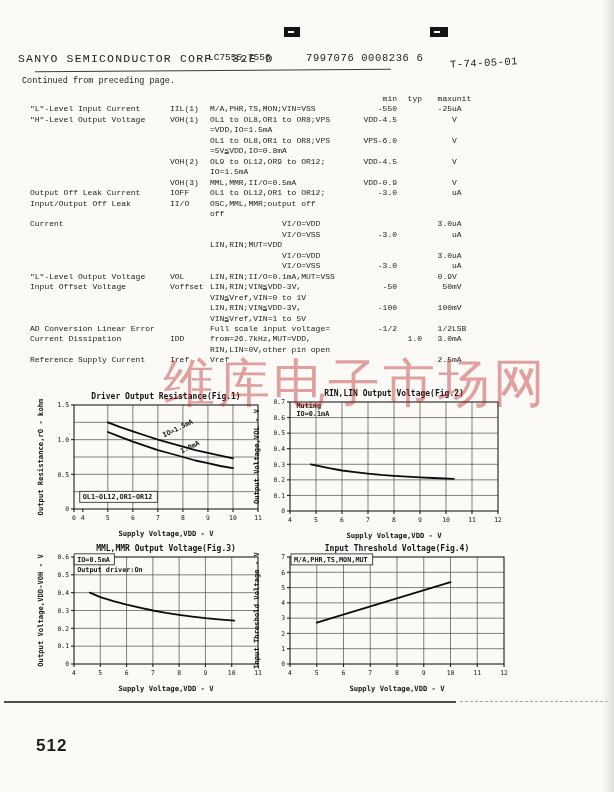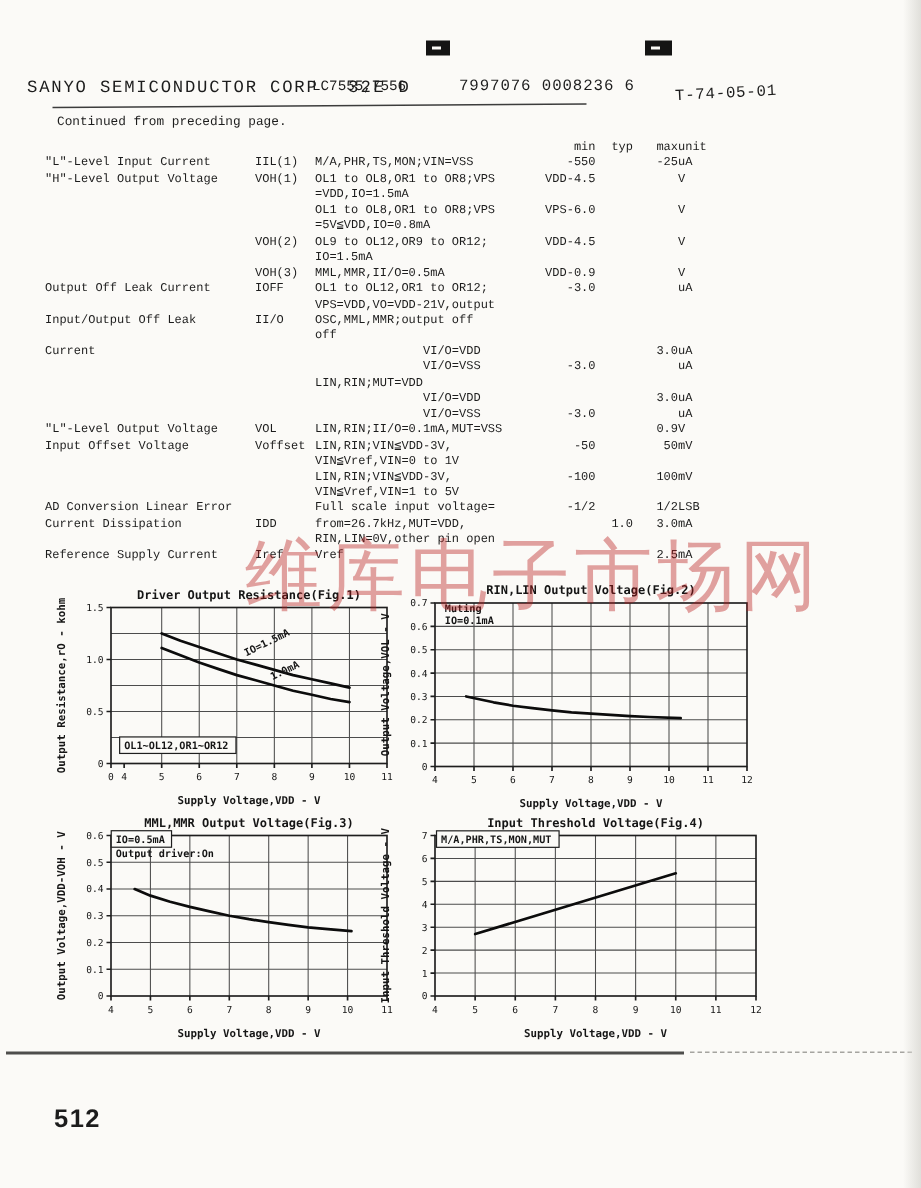--- a/index.html
+++ b/index.html
@@ -9,21 +9,21 @@
   #company{left:18px;top:24px;font-size:11.5px;letter-spacing:1.2px;}
   #typecode{left:232px;top:24px;font-size:11.5px;letter-spacing:1.5px;}
   .black-mark{position:absolute;background:#141414;width:16px;height:10px;}
   .black-mark i{position:absolute;left:4px;top:4px;width:6px;height:2px;background:#fbfaf7;}
   #mark1{left:284px;top:27px;}
   #mark2{left:430px;top:27px;width:18px;}
   #serial{left:306px;top:24px;font-size:10.5px;letter-spacing:0.6px;}
   #partnum{position:absolute;left:208px;top:52px;font-size:9.5px;}
   #rule1{position:absolute;left:35px;top:70px;width:356px;height:1px;background:#3c3c3c;transform:rotate(-0.4deg);}
   #docnum{position:absolute;left:450px;top:57px;font-size:10.5px;letter-spacing:0.5px;transform:rotate(-3deg);}
-  #contnote{position:absolute;left:38px;top:76px;font-size:8.5px;}
+  #contnote{position:absolute;left:22px;top:76px;font-size:8.5px;}
   
   #spec{position:absolute;left:30px;top:94px;font-size:8px;line-height:10.45px;}
   .trow{display:grid;grid-template-columns:140px 40px 140px 47px 25px 30px 34px;white-space:pre;}
   .trow span{overflow:visible;}
   .c-min,.c-typ,.c-max{text-align:right;}
   .c-unit{text-align:left;}
   
   .chart{position:absolute;}
   #c1{left:34px;top:389px;}
   #c2{left:250px;top:386px;}
@@ -72,21 +72,20 @@
       <div class="trow"><span class="c-p"></span><span class="c-s"></span><span class="c-c"></span><span class="c-min">min</span><span class="c-typ">typ</span><span class="c-max">max</span><span class="c-unit">unit</span></div>
       <div class="trow"><span class="c-p">"L"-Level Input Current</span><span class="c-s">IIL(1)</span><span class="c-c">M/A,PHR,TS,MON;VIN=VSS</span><span class="c-min">-550</span><span class="c-typ"></span><span class="c-max">-25</span><span class="c-unit">uA</span></div>
       <div class="trow"><span class="c-p">"H"-Level Output Voltage</span><span class="c-s">VOH(1)</span><span class="c-c">OL1 to OL8,OR1 to OR8;VPS</span><span class="c-min">VDD-4.5</span><span class="c-typ"></span><span class="c-max"></span><span class="c-unit">V</span></div>
       <div class="trow"><span class="c-p"></span><span class="c-s"></span><span class="c-c">=VDD,IO=1.5mA</span><span class="c-min"></span><span class="c-typ"></span><span class="c-max"></span><span class="c-unit"></span></div>
       <div class="trow"><span class="c-p"></span><span class="c-s"></span><span class="c-c">OL1 to OL8,OR1 to OR8;VPS</span><span class="c-min">VPS-6.0</span><span class="c-typ"></span><span class="c-max"></span><span class="c-unit">V</span></div>
       <div class="trow"><span class="c-p"></span><span class="c-s"></span><span class="c-c">=5V≦VDD,IO=0.8mA</span><span class="c-min"></span><span class="c-typ"></span><span class="c-max"></span><span class="c-unit"></span></div>
       <div class="trow"><span class="c-p"></span><span class="c-s">VOH(2)</span><span class="c-c">OL9 to OL12,OR9 to OR12;</span><span class="c-min">VDD-4.5</span><span class="c-typ"></span><span class="c-max"></span><span class="c-unit">V</span></div>
       <div class="trow"><span class="c-p"></span><span class="c-s"></span><span class="c-c">IO=1.5mA</span><span class="c-min"></span><span class="c-typ"></span><span class="c-max"></span><span class="c-unit"></span></div>
       <div class="trow"><span class="c-p"></span><span class="c-s">VOH(3)</span><span class="c-c">MML,MMR,II/O=0.5mA</span><span class="c-min">VDD-0.9</span><span class="c-typ"></span><span class="c-max"></span><span class="c-unit">V</span></div>
       <div class="trow"><span class="c-p">Output Off Leak Current</span><span class="c-s">IOFF</span><span class="c-c">OL1 to OL12,OR1 to OR12;</span><span class="c-min">-3.0</span><span class="c-typ"></span><span class="c-max"></span><span class="c-unit">uA</span></div>
-      <div class="trow"><span class="c-p"></span><span class="c-s"></span><span class="c-c">VPS=VDD,VO=VDD-21V,output</span><span class="c-min"></span><span class="c-typ"></span><span class="c-max"></span><span class="c-unit"></span></div>
       <div class="trow"><span class="c-p">Input/Output Off Leak</span><span class="c-s">II/O</span><span class="c-c">OSC,MML,MMR;output off</span><span class="c-min"></span><span class="c-typ"></span><span class="c-max"></span><span class="c-unit"></span></div>
       <div class="trow"><span class="c-p"></span><span class="c-s"></span><span class="c-c">off</span><span class="c-min"></span><span class="c-typ"></span><span class="c-max"></span><span class="c-unit"></span></div>
       <div class="trow"><span class="c-p">Current</span><span class="c-s"></span><span class="c-c">               VI/O=VDD</span><span class="c-min"></span><span class="c-typ"></span><span class="c-max">3.0</span><span class="c-unit">uA</span></div>
       <div class="trow"><span class="c-p"></span><span class="c-s"></span><span class="c-c">               VI/O=VSS</span><span class="c-min">-3.0</span><span class="c-typ"></span><span class="c-max"></span><span class="c-unit">uA</span></div>
       <div class="trow"><span class="c-p"></span><span class="c-s"></span><span class="c-c">LIN,RIN;MUT=VDD</span><span class="c-min"></span><span class="c-typ"></span><span class="c-max"></span><span class="c-unit"></span></div>
       <div class="trow"><span class="c-p"></span><span class="c-s"></span><span class="c-c">               VI/O=VDD</span><span class="c-min"></span><span class="c-typ"></span><span class="c-max">3.0</span><span class="c-unit">uA</span></div>
       <div class="trow"><span class="c-p"></span><span class="c-s"></span><span class="c-c">               VI/O=VSS</span><span class="c-min">-3.0</span><span class="c-typ"></span><span class="c-max"></span><span class="c-unit">uA</span></div>
       <div class="trow"><span class="c-p">"L"-Level Output Voltage</span><span class="c-s">VOL</span><span class="c-c">LIN,RIN;II/O=0.1mA,MUT=VSS</span><span class="c-min"></span><span class="c-typ"></span><span class="c-max">0.9</span><span class="c-unit">V</span></div>
       <div class="trow"><span class="c-p">Input Offset Voltage</span><span class="c-s">Voffset</span><span class="c-c">LIN,RIN;VIN≦VDD-3V,</span><span class="c-min">-50</span><span class="c-typ"></span><span class="c-max">50</span><span class="c-unit">mV</span></div>
       <div class="trow"><span class="c-p"></span><span class="c-s"></span><span class="c-c">VIN≦Vref,VIN=0 to 1V</span><span class="c-min"></span><span class="c-typ"></span><span class="c-max"></span><span class="c-unit"></span></div>

